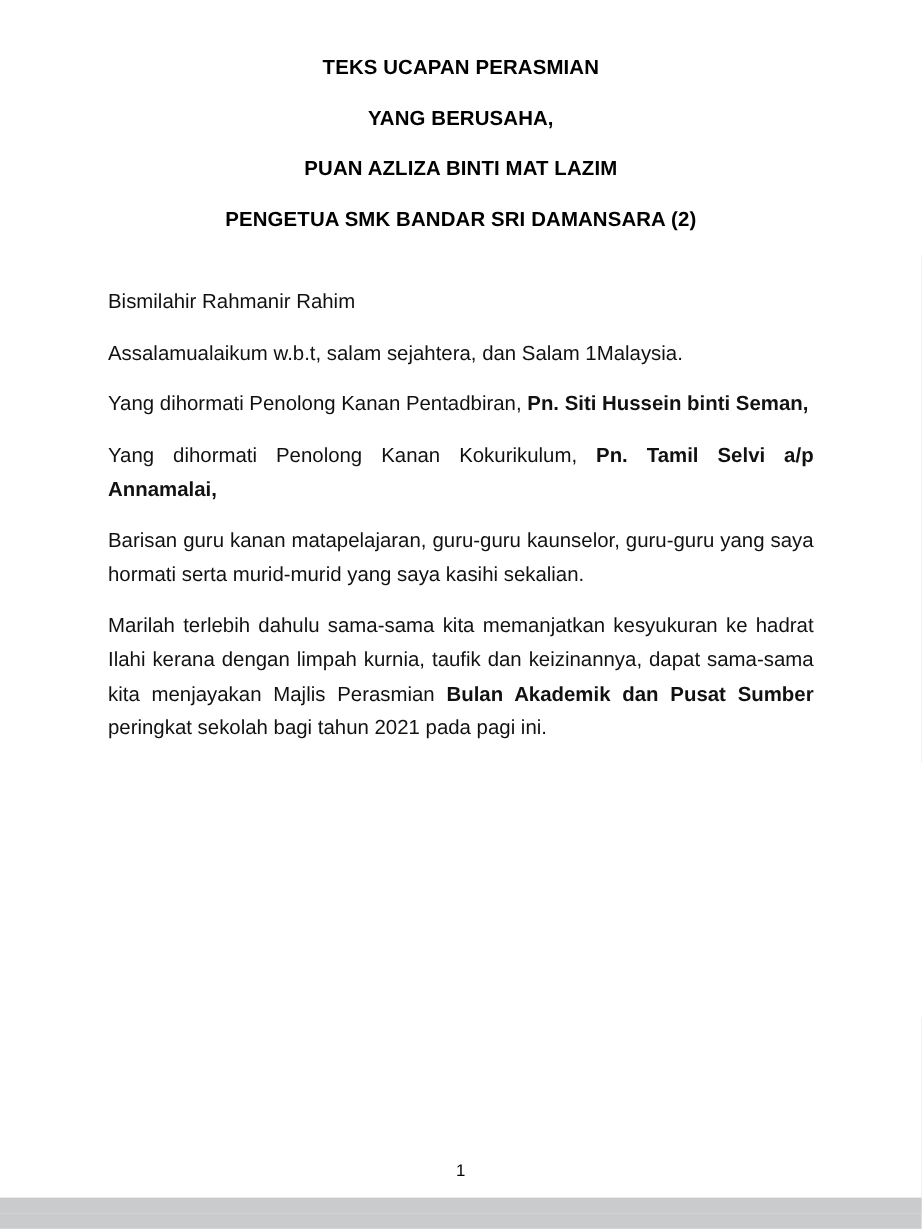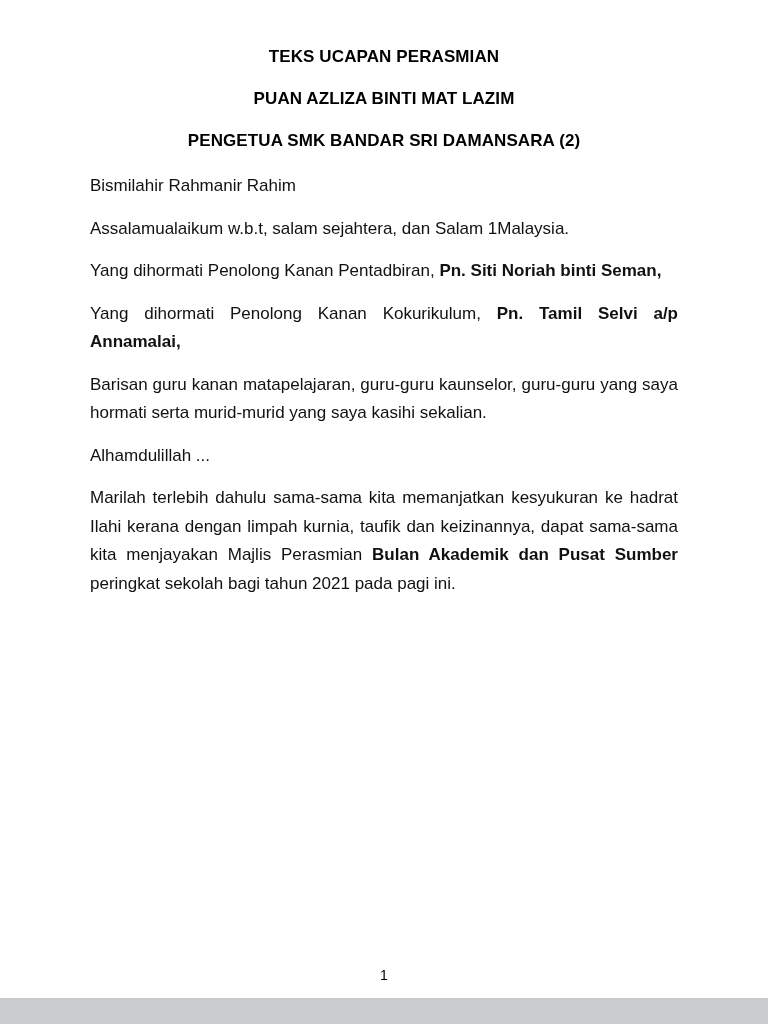--- a/index.html
+++ b/index.html
@@ -21,21 +21,21 @@
   }
   .title-block { text-align: center; }
   .title-line {
     font-weight: bold;
     font-size: 17px;
     line-height: 22px;
     margin: 0 0 20px 0;
     white-space: pre-wrap;
     letter-spacing: 0.1px;
   }
-  .body-block { margin-top: 20px; }
+  .body-block { margin-top: 44px; }
   .para {
     font-size: 17px;
     line-height: 28.5px;
     margin: 0 0 14px 0;
     text-align: justify;
     color: #111111;
   }
   .b { font-weight: bold; }
   .page-number {
     position: absolute;
@@ -55,38 +55,38 @@
     background: #c9cbcd;
   }
 </style>
 </head>
 <body>
 
 <div class="page">
 
   <div class="title-block">
     <p class="title-line">TEKS UCAPAN PERASMIAN</p>
+    <p class="title-line">YANG BERUSAHA,</p>
     <p class="title-line">PUAN AZLIZA BINTI MAT LAZIM</p>
     <p class="title-line">PENGETUA SMK BANDAR SRI DAMANSARA (2)</p>
   </div>
 
   <div class="body-block">
 
     <p class="para"><span>Bismilahir Rahmanir Rahim</span></p>
 
     <p class="para"><span>Assalamualaikum w.b.t, salam sejahtera, dan Salam 1Malaysia.</span></p>
 
-    <p class="para"><span>Yang dihormati Penolong Kanan Pentadbiran, </span><span class="b">Pn. Siti Noriah binti Seman,</span></p>
+    <p class="para"><span>Yang dihormati Penolong Kanan Pentadbiran, </span><span class="b">Pn. Siti Hussein binti Seman,</span></p>
 
 
     <p class="para"><span>Yang dihormati Penolong Kanan Kokurikulum, </span><span class="b">Pn. Tamil Selvi a/p Annamalai,</span></p>
 
     <p class="para"><span>Barisan guru kanan matapelajaran, guru-guru kaunselor, guru-guru yang saya hormati serta murid-murid yang saya kasihi sekalian.</span></p>
 
-    <p class="para"><span>Alhamdulillah ...</span></p>
 
     <p class="para"><span>Marilah terlebih dahulu sama-sama kita memanjatkan kesyukuran ke hadrat Ilahi kerana dengan limpah kurnia, taufik dan keizinannya, dapat sama-sama kita menjayakan Majlis Perasmian </span><span class="b">Bulan Akademik dan Pusat Sumber</span><span>  peringkat sekolah bagi tahun 2021  pada pagi ini.</span></p>
 
   </div>
 
   <div class="page-number">1</div>
 
   <div class="page-edge"></div>
 
 </div>

